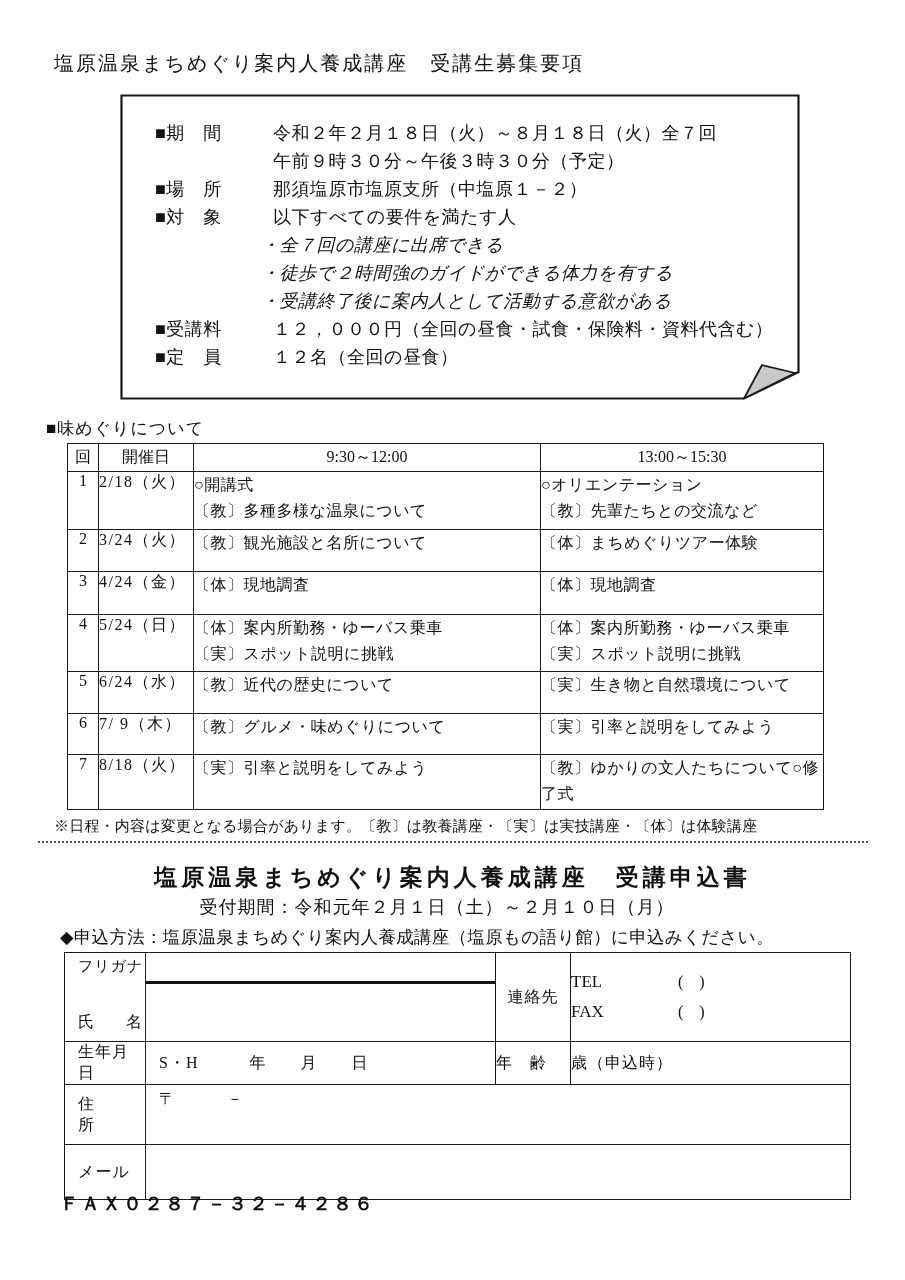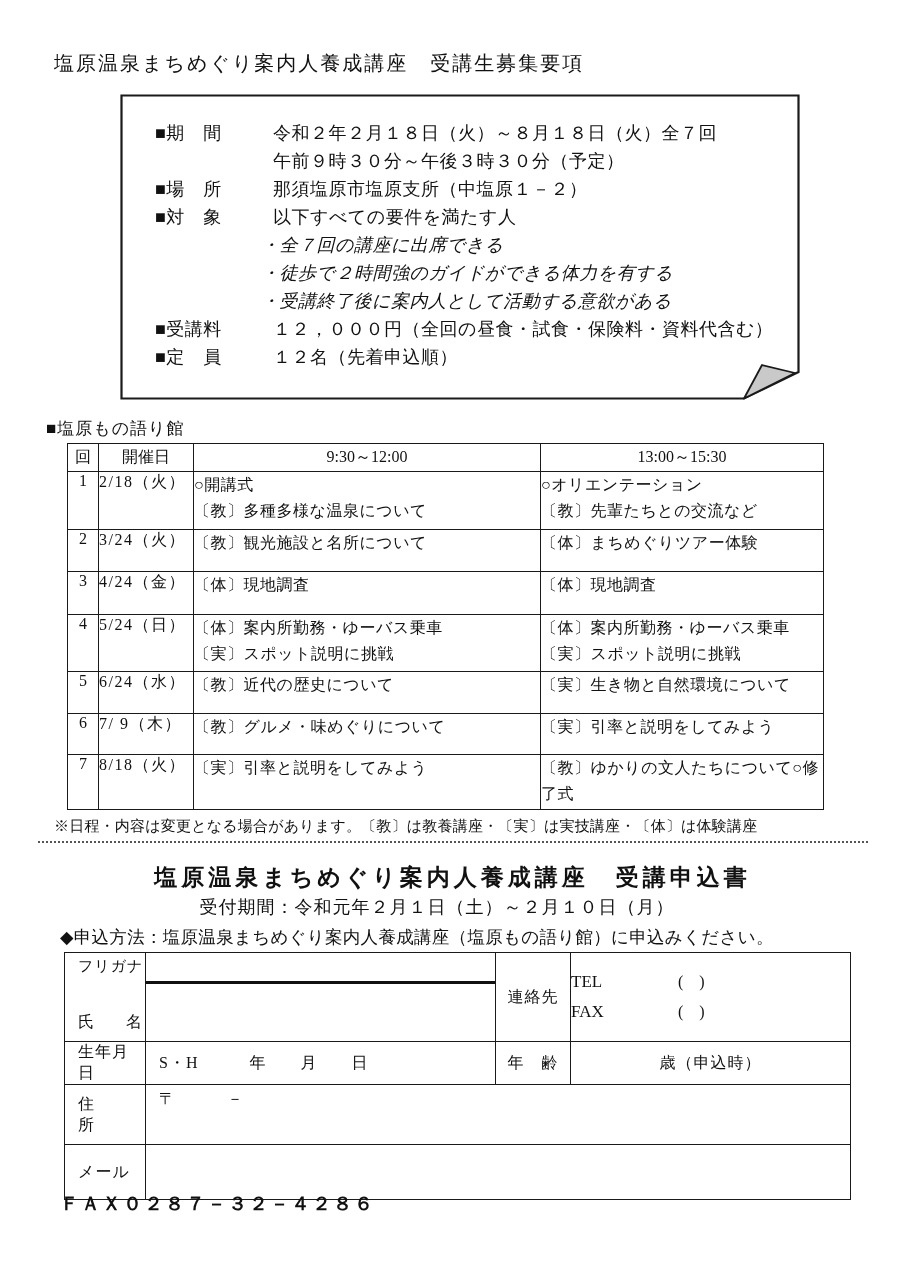--- a/index.html
+++ b/index.html
@@ -51,21 +51,21 @@
   .cell-inner{position:relative;height:100%;box-sizing:border-box;}
   .f-label{padding-left:13px !important;letter-spacing:1px;}
   .namecell{display:flex;flex-direction:column;justify-content:space-between;
     padding:4px 0 8px 13px;box-sizing:border-box;height:88px;}
   .furigana-label{font-size:15px;letter-spacing:1px;}
   .furigana-line{position:absolute;left:0;right:0;top:28px;height:2.5px;background:#111;}
   .contact-label-cell{text-align:center;font-size:15.5px;letter-spacing:1px;}
   .telfax{padding:0 0 0 10px;}
   .tf-line{line-height:30px;}
   .tf-label{display:inline-block;width:107px;font-size:17px;}
-  .center-cell{text-align:center;letter-spacing:1px;}
+  .center-cell{letter-spacing:1px;}
   .birth-value{padding-left:13px !important;letter-spacing:1px;}
   .addr-cell{vertical-align:top !important;padding:4px 0 0 13px !important;letter-spacing:1px;}
 
   
   .fax-line{left:42px;top:1191px;display:flex;align-items:baseline;}
   .fax-note{font-size:17.5px;letter-spacing:0.5px;}
   .fax-number{font-size:19px;font-weight:bold;letter-spacing:2px;margin-left:18px;}
 </style>
 </head>
 <body>
@@ -105,25 +105,25 @@
   <div class="ib-row">
     <span class="ib-label"></span>
     <span class="ib-text ib-bullet">・受講終了後に案内人として活動する意欲がある</span>
   </div>
   <div class="ib-row">
     <span class="ib-label">■受講料</span>
     <span class="ib-text">１２，０００円（全回の昼食・試食・保険料・資料代含む）</span>
   </div>
   <div class="ib-row">
     <span class="ib-label">■定　員</span>
-    <span class="ib-text">１２名（先着申込順）</span>
+    <span class="ib-text">１２名（全回の昼食）</span>
   </div>
 </div>
 
-<div class="abs schedule-heading">■塩原もの語り館</div>
+<div class="abs schedule-heading">■味めぐりについて</div>
 
 <table class="abs schedule-table">
   <colgroup>
       <col style="width:31px">
       <col style="width:95px">
       <col style="width:347px">
       <col style="width:283px">
     </colgroup>
   <tbody>
       <tr>

